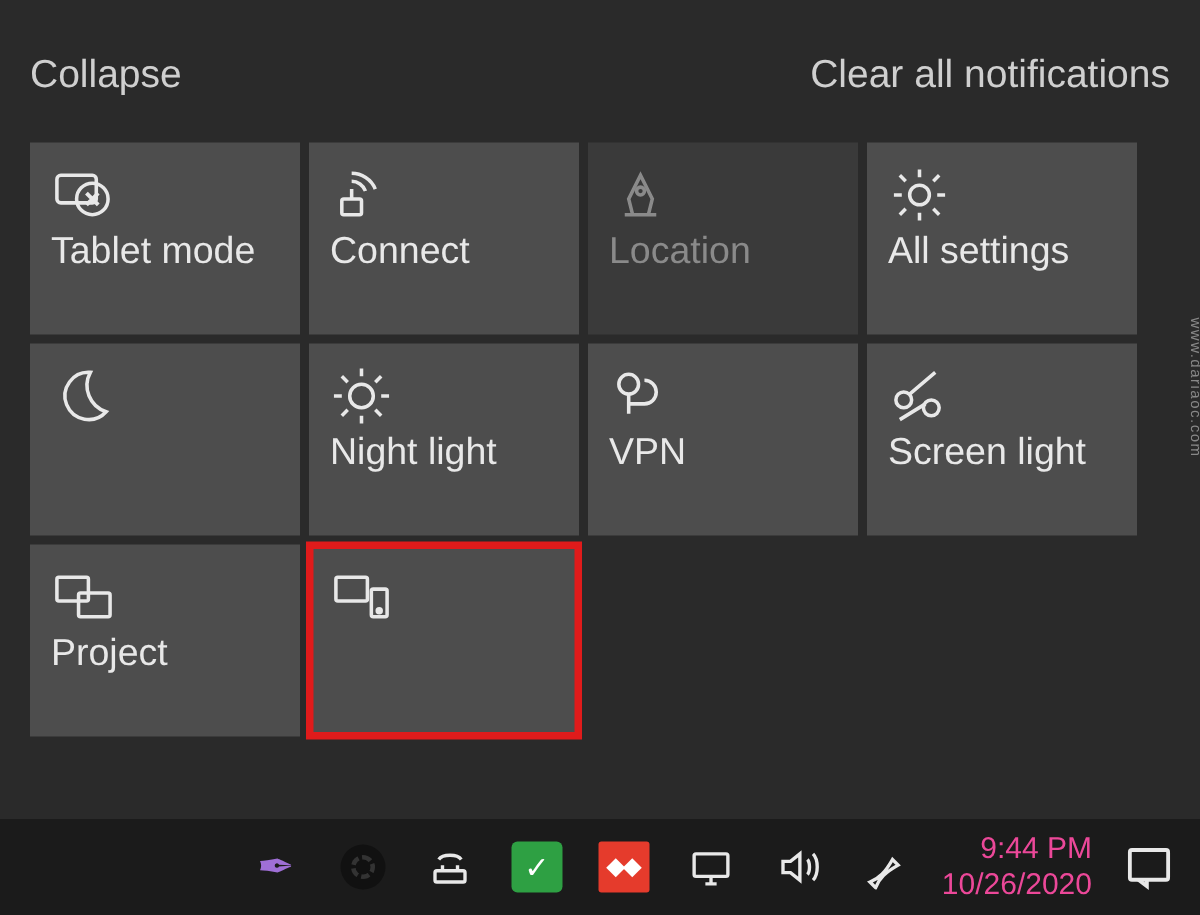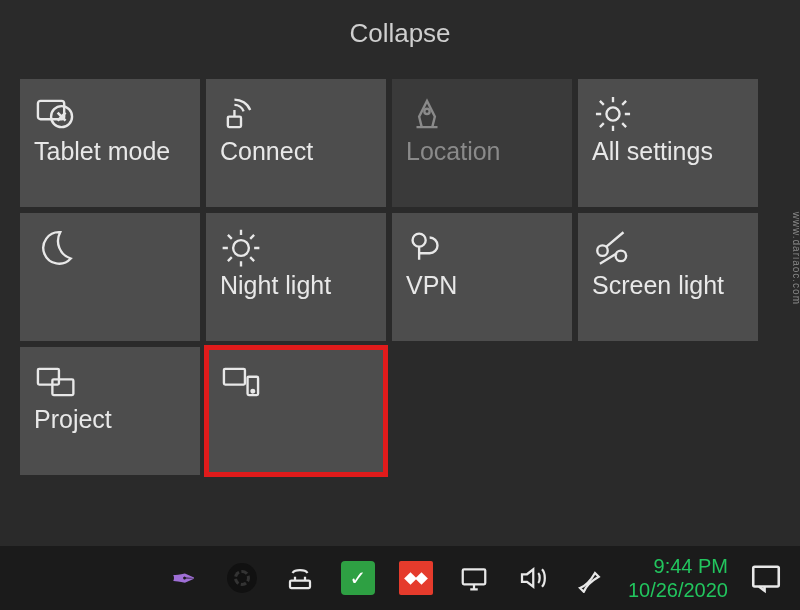--- a/index.html
+++ b/index.html
@@ -8,25 +8,26 @@
     background: #2a2a2a;
     font-family: "Segoe UI", Arial, sans-serif;
     color: #e8e8e8;
     position: relative;
   }
   .panel {
     padding: 18px 20px 0 20px;
   }
   .top-row {
     display: flex;
-    justify-content: center;
+    justify-content: space-between;
     align-items: center;
     font-size: 26px;
     color: #cfcfcf;
     margin-bottom: 30px;
+    margin-top: 16px;
   }
   .tiles {
     display: grid;
     grid-template-columns: repeat(4, 180px);
     grid-auto-rows: 128px;
     gap: 6px;
   }
   .tile {
     background: #4d4d4d;
     position: relative;
@@ -59,34 +60,35 @@
     gap: 18px;
   }
   .traybtn { display:flex; align-items:center; justify-content:center; width:40px; height:40px; }
   .traybtn svg { width: 30px; height: 30px; stroke:#e8e8e8; fill:none; stroke-width:1.8;}
   .feather { color:#9f6fd6; font-size:30px; }
   .circle-dark { width:30px; height:30px; border-radius:50%; background:#111; position:relative;}
   .circle-dark::after{content:"";position:absolute;inset:7px;border:3px dashed #333;border-radius:50%;}
   .shield-green { width:34px; height:34px; background:#2ea043; border-radius:4px; display:flex;align-items:center;justify-content:center;color:#fff;font-size:20px;}
   .sq-red { width:34px; height:34px; background:#e53b2c; border-radius:2px; display:flex;align-items:center;justify-content:center;}
   .sq-red span{display:inline-block;width:9px;height:9px;background:#fff;margin:1px;transform:rotate(45deg);}
-  .clock { text-align:right; font-size:20px; line-height:1.2; color:#22c55e; }
+  .clock { text-align:right; font-size:20px; line-height:1.2; color:#ec4899; }
   .notif-icon svg{ width:34px; height:34px; }
   .watermark {
     position:absolute; right:4px; top:50%; transform:translateY(-50%) rotate(90deg);
     transform-origin: right center;
     font-size:10px; color:#888; letter-spacing:1px;
   }
 </style>
 </head>
 <body>
 
 <div class="panel">
   <div class="top-row">
     <span>Collapse</span>
+    <span>Clear all notifications</span>
   </div>
   <div class="tiles" id="tiles-container">
       <div class="tile">
         <div class="icon">
           <svg viewBox="0 0 32 32">
             <rect x="3" y="6" width="20" height="14" rx="2"></rect>
             <path d="M18 15l6 6M24 15l-6 6" stroke-width="2"></path>
             <circle cx="21" cy="18" r="8" fill="none"></circle>
           </svg>
         </div>

